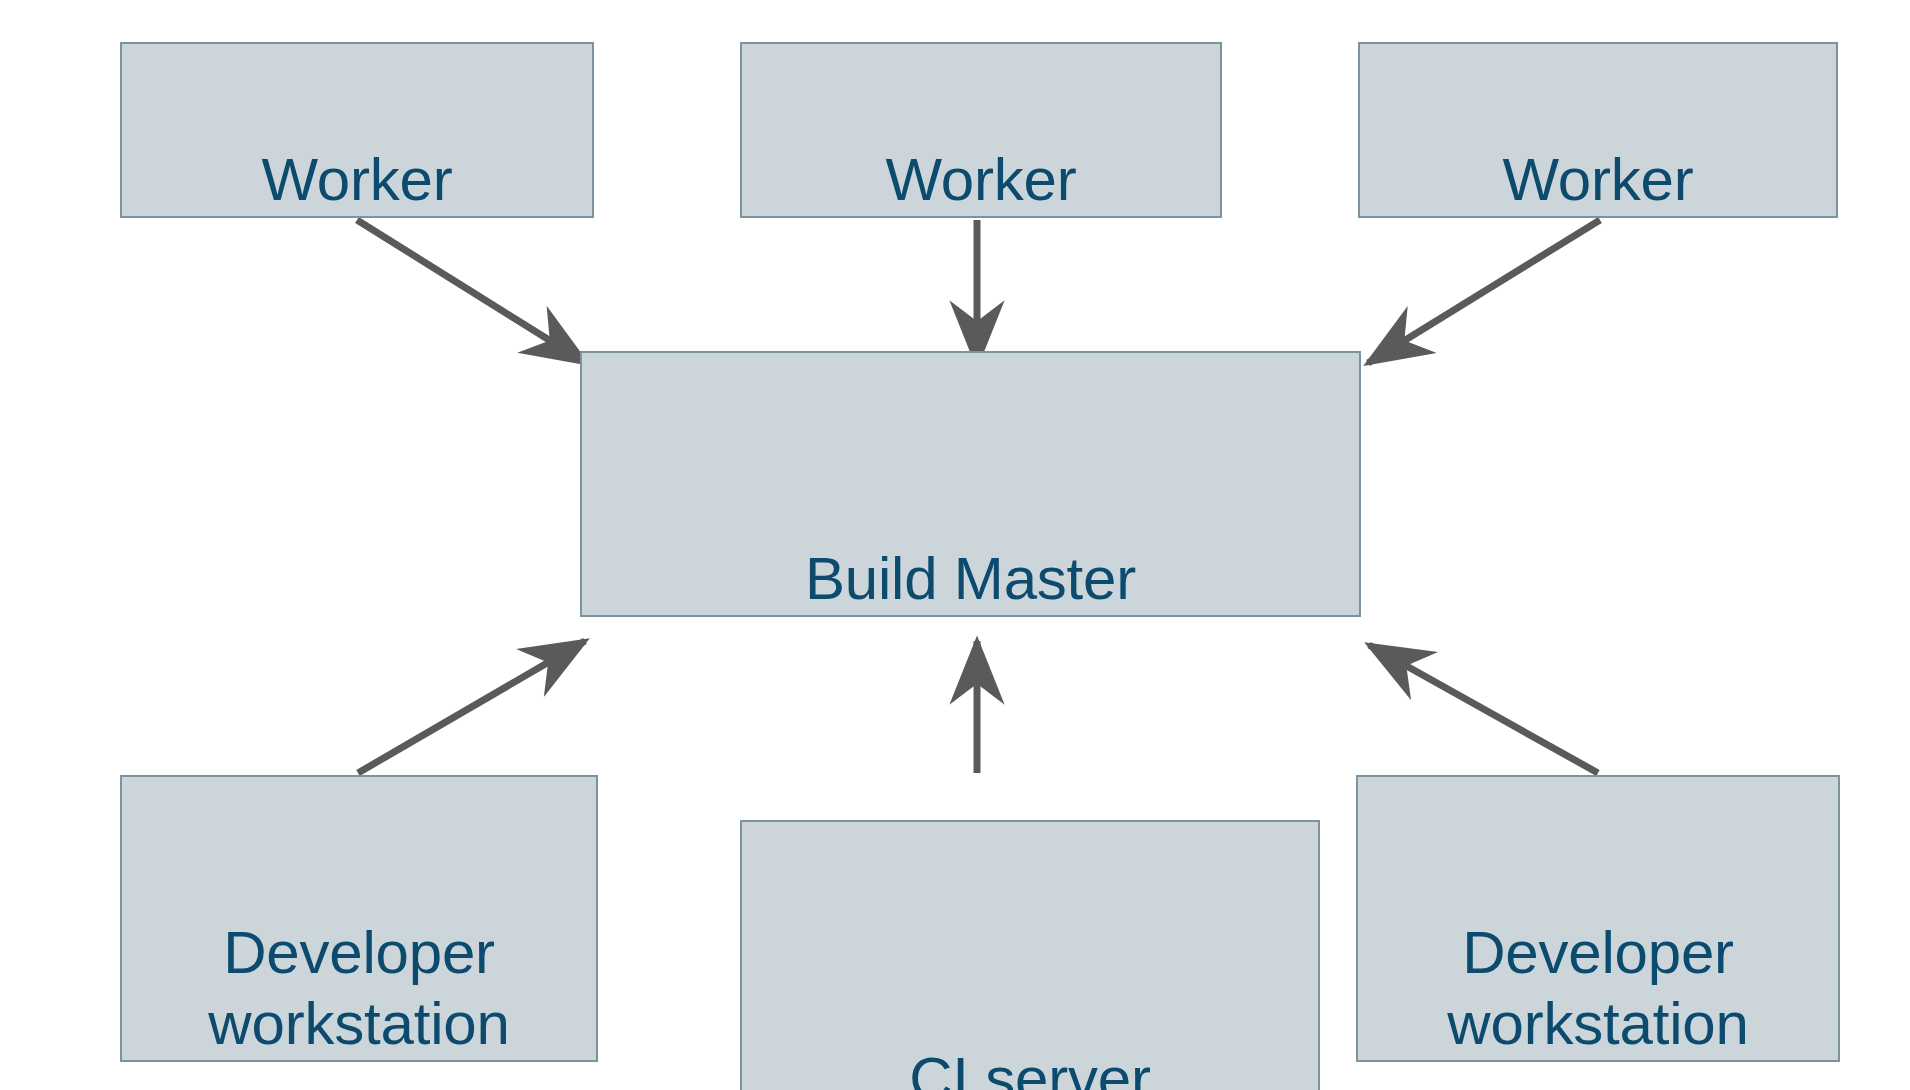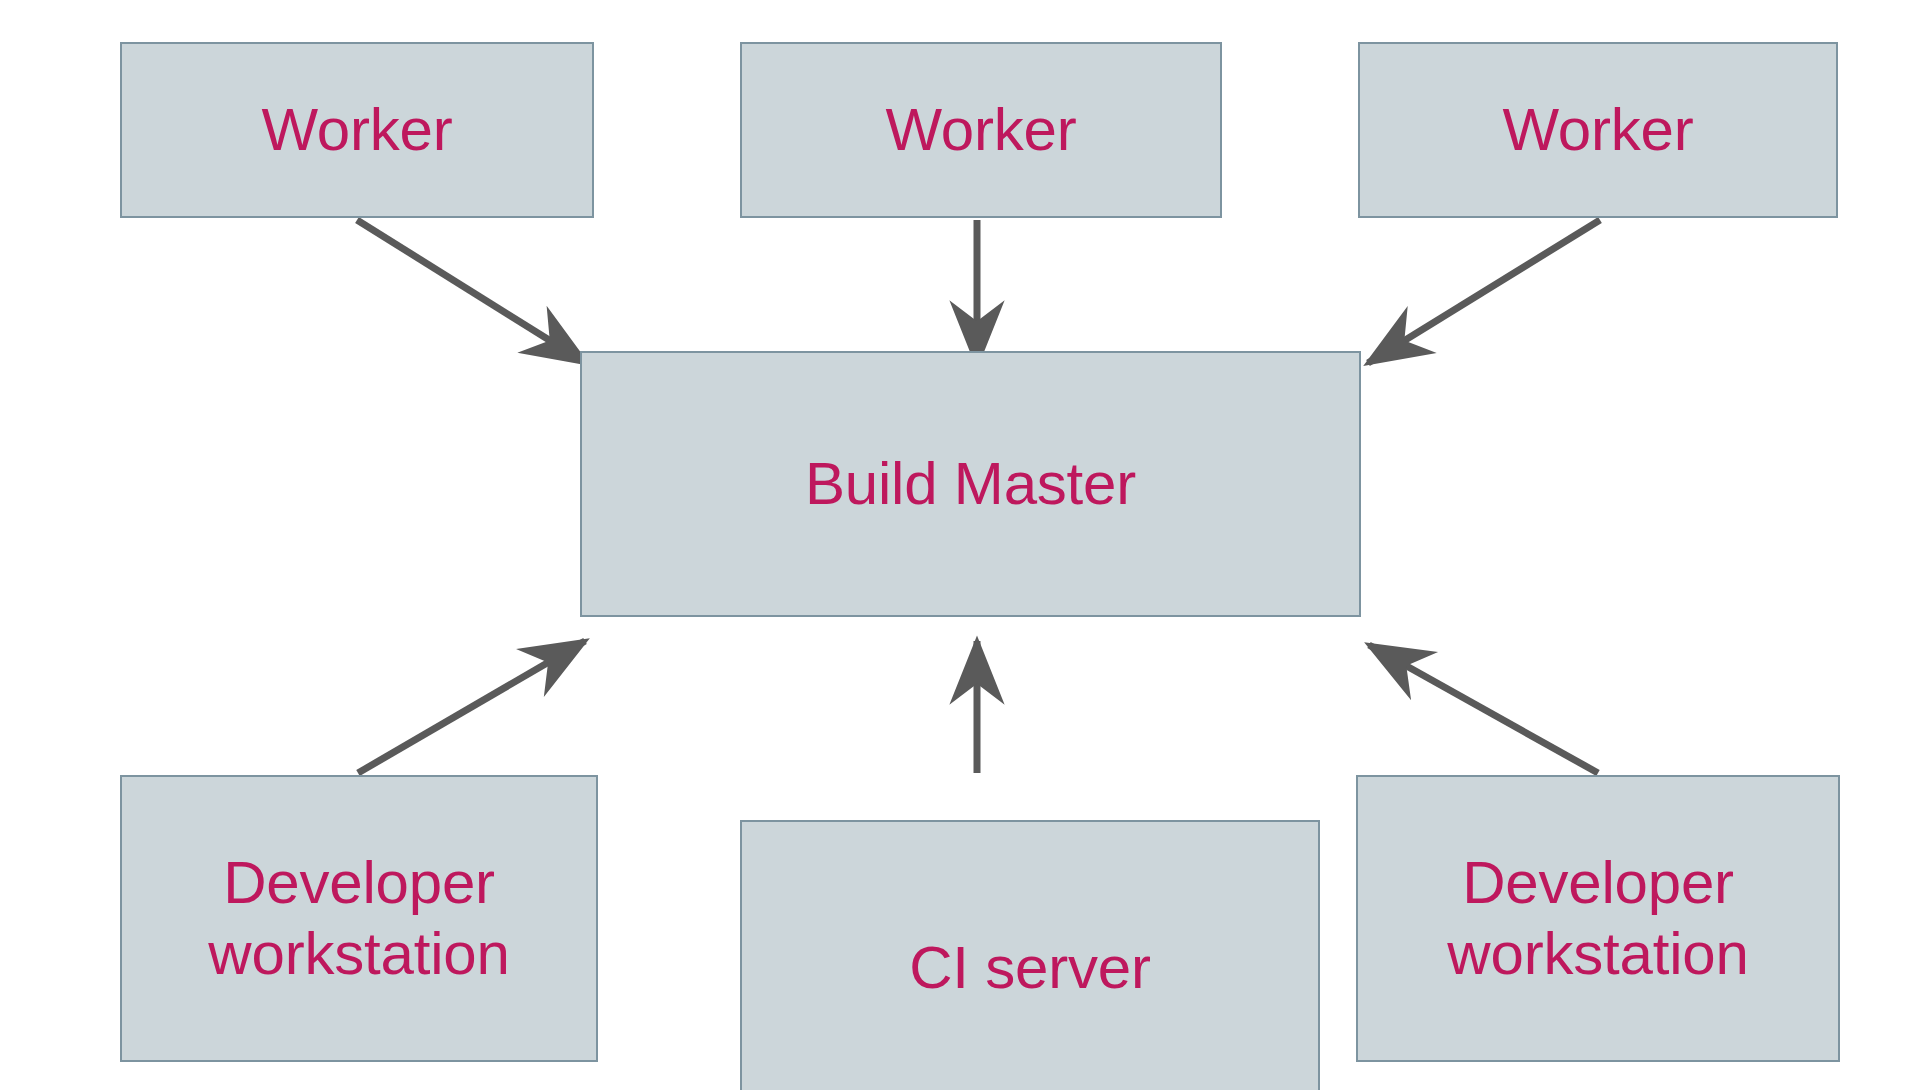--- a/index.html
+++ b/index.html
@@ -25,24 +25,24 @@
     top: 0;
     width: 1910px;
     height: 1090px;
   }
   .node {
     position: absolute;
     box-sizing: border-box;
     background: #ccd6da;
     border: 2px solid #7d94a0;
     display: flex;
-    align-items: center;
+    align-items: flex-end;
     justify-content: center;
     text-align: center;
-    color: #be185d;
+    color: #0c4a6e;
     line-height: 1.18;
     letter-spacing: -0.2px;
     z-index: 3;
   }
   .node-label {
     display: block;
     white-space: pre-line;
   }
   
   #node-worker-1 { left: 120px;  top: 42px;  width: 474px; height: 176px; font-size: 60px; }

